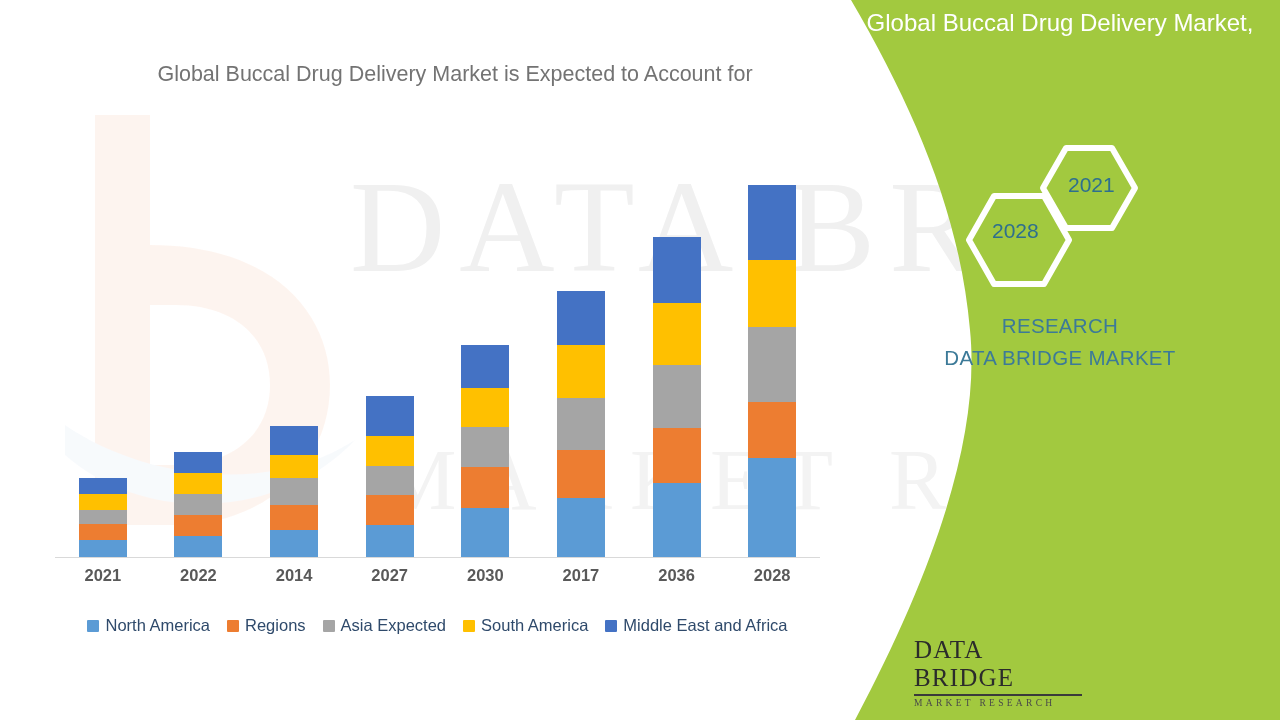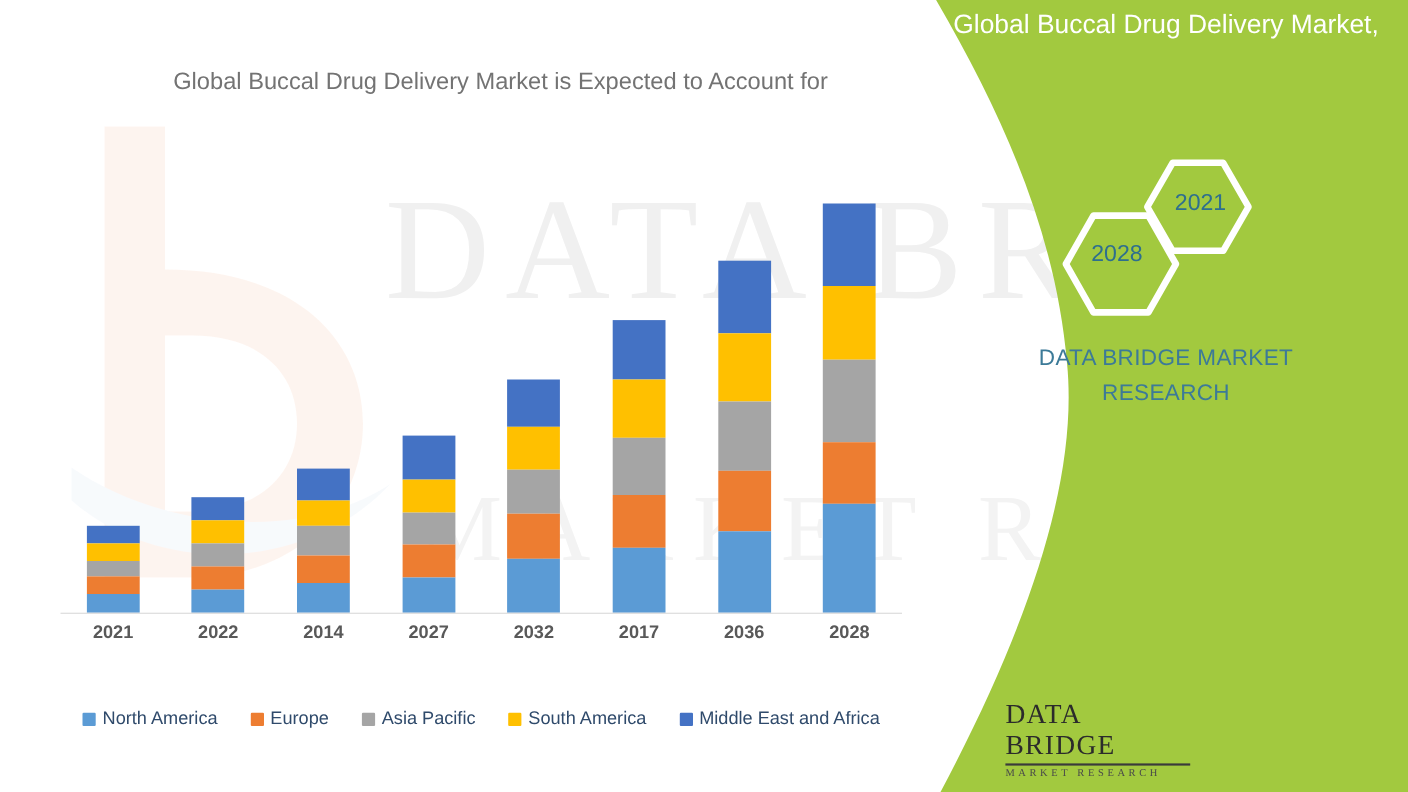--- a/index.html
+++ b/index.html
@@ -137,22 +137,21 @@
   }
 
   .legend {
     position: absolute;
     left: 55px;
     top: 616px;
     width: 765px;
     display: flex;
     justify-content: center;
     align-items: center;
-    gap: 30px;
-    margin-top: 28px;
+    gap: 17px;
   }
   .legend-item {
     display: flex;
     align-items: center;
     gap: 6px;
   }
   .legend-swatch {
     width: 12px;
     height: 12px;
     border-radius: 1px;
@@ -358,38 +357,38 @@
           </div>
         </div>
       <div class="axis-line"></div>
     </div>
 
     <div class="x-labels" id="x-labels">
         <div>2021</div>
         <div>2022</div>
         <div>2014</div>
         <div>2027</div>
-        <div>2032</div>
+        <div>2030</div>
         <div>2017</div>
         <div>2036</div>
         <div>2028</div>
       </div>
 
     <div class="legend" id="legend">
         <div class="legend-item">
           <span class="legend-swatch" style="background: rgb(91, 155, 213);"></span>
           <span class="legend-label">North America</span>
         </div>
         <div class="legend-item">
           <span class="legend-swatch" style="background: rgb(237, 125, 49);"></span>
-          <span class="legend-label">Europe</span>
+          <span class="legend-label">Regions</span>
         </div>
         <div class="legend-item">
           <span class="legend-swatch" style="background: rgb(165, 165, 165);"></span>
-          <span class="legend-label">Asia Pacific</span>
+          <span class="legend-label">Asia Expected</span>
         </div>
         <div class="legend-item">
           <span class="legend-swatch" style="background: rgb(255, 192, 0);"></span>
           <span class="legend-label">South America</span>
         </div>
         <div class="legend-item">
           <span class="legend-swatch" style="background: rgb(68, 114, 196);"></span>
           <span class="legend-label">Middle East and Africa</span>
         </div>
       </div>
@@ -407,22 +406,22 @@
     <div class="hexes">
       <svg viewBox="0 0 230 150">
         <polygon points="106,8 152,8 175,48 152,88 106,88 83,48" fill="none" stroke="#ffffff" stroke-width="6" stroke-linejoin="round"></polygon>
         <polygon points="34,56 84,56 109,100 84,144 34,144 9,100" fill="none" stroke="#ffffff" stroke-width="6" stroke-linejoin="round"></polygon>
       </svg>
       <div class="hex-label y2021">2021</div>
       <div class="hex-label y2028">2028</div>
     </div>
 
     <div class="brand-text">
+      <div>RESEARCH</div>
       <div>DATA BRIDGE MARKET</div>
-      <div>RESEARCH</div>
     </div>
 
     <div class="logo">
       <svg class="logo-mark" viewBox="0 0 86 72">
         <path d="M12 4 L12 62 L26 62 L26 4 Z" fill="#F07E26"></path>
         <path d="M26 20 C56 20 70 31 70 45 C70 57 58 66 40 66 L26 66 L26 53 L40 53
                  C49 53 55 50 55 45 C55 39 47 34 26 34 Z" fill="#F07E26"></path>
         <path d="M4 46 C26 64 64 64 84 44 C72 70 30 74 4 58 Z" fill="#1F5FA9"></path>
         <path d="M30 36 C52 36 62 42 62 50 C62 60 50 68 34 68 L30 68 Z" fill="#1F5FA9"></path>
       </svg>

